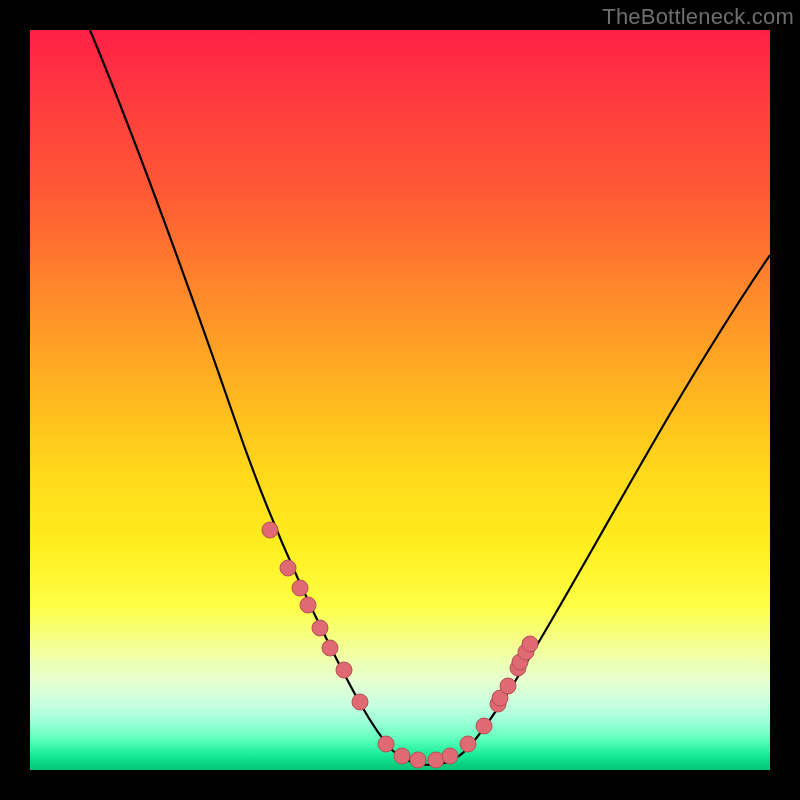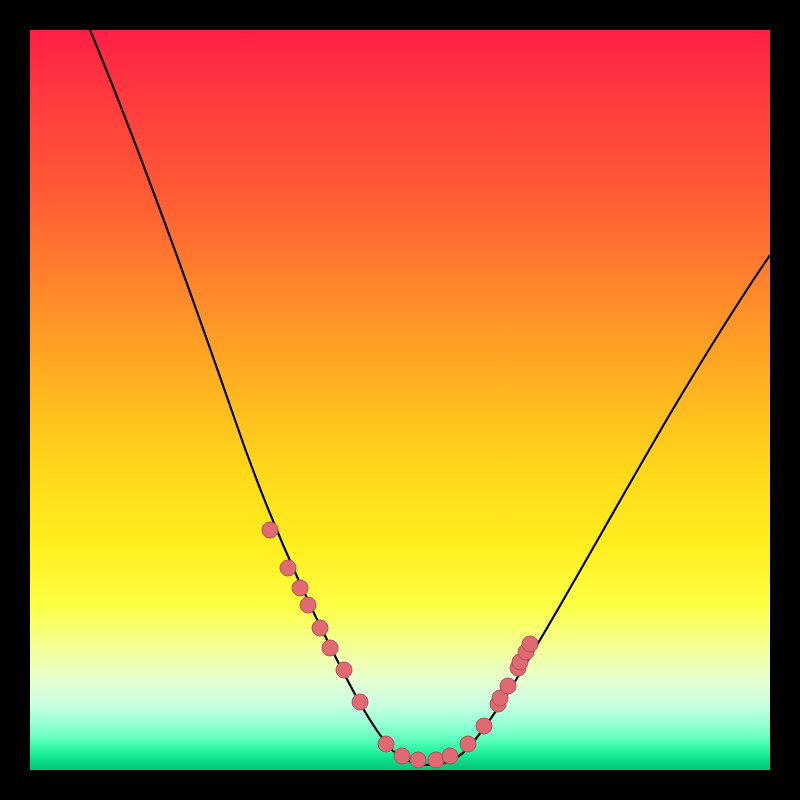--- a/index.html
+++ b/index.html
@@ -71,20 +71,21 @@
     fill: #e06a73;
     stroke: #b54f56;
     stroke-width: 1;
   }
 </style>
 </head>
 <body>
 
 <div class="frame">
 
+  <div class="watermark">TheBottleneck.com</div>
 
   <div class="plot-area">
     <div class="gradient-bg"></div>
 
     <svg class="curve" viewBox="0 0 740 740" preserveAspectRatio="none">
       <path fill="none" stroke="#000" stroke-width="2.2" d="M 60 0
                C 110 120, 160 260, 205 390
                C 235 478, 268 552, 300 616
                C 322 660, 342 698, 362 720
                C 374 731, 386 735, 400 735

